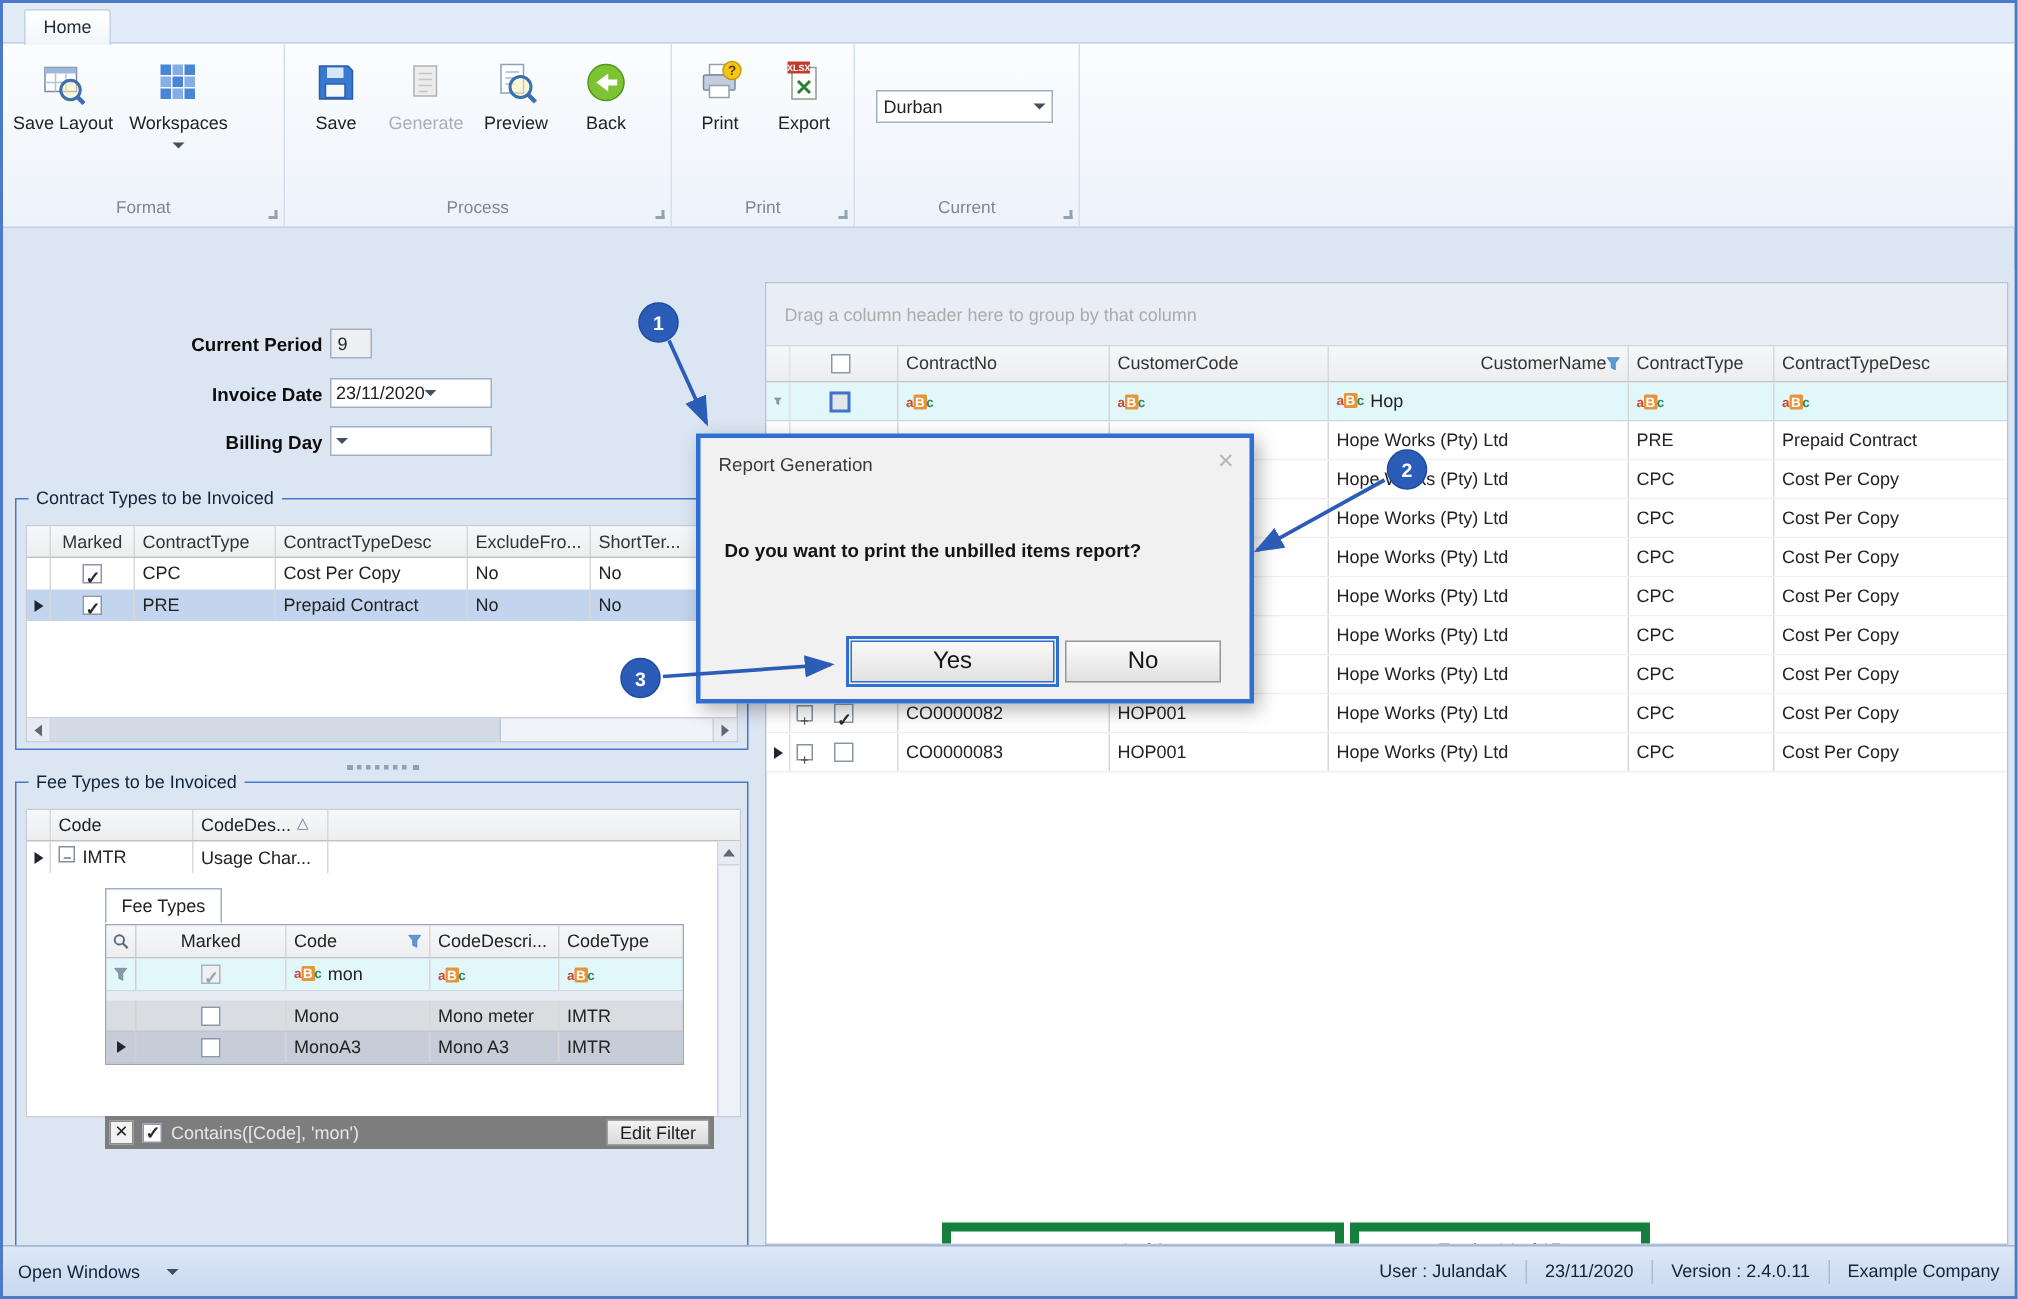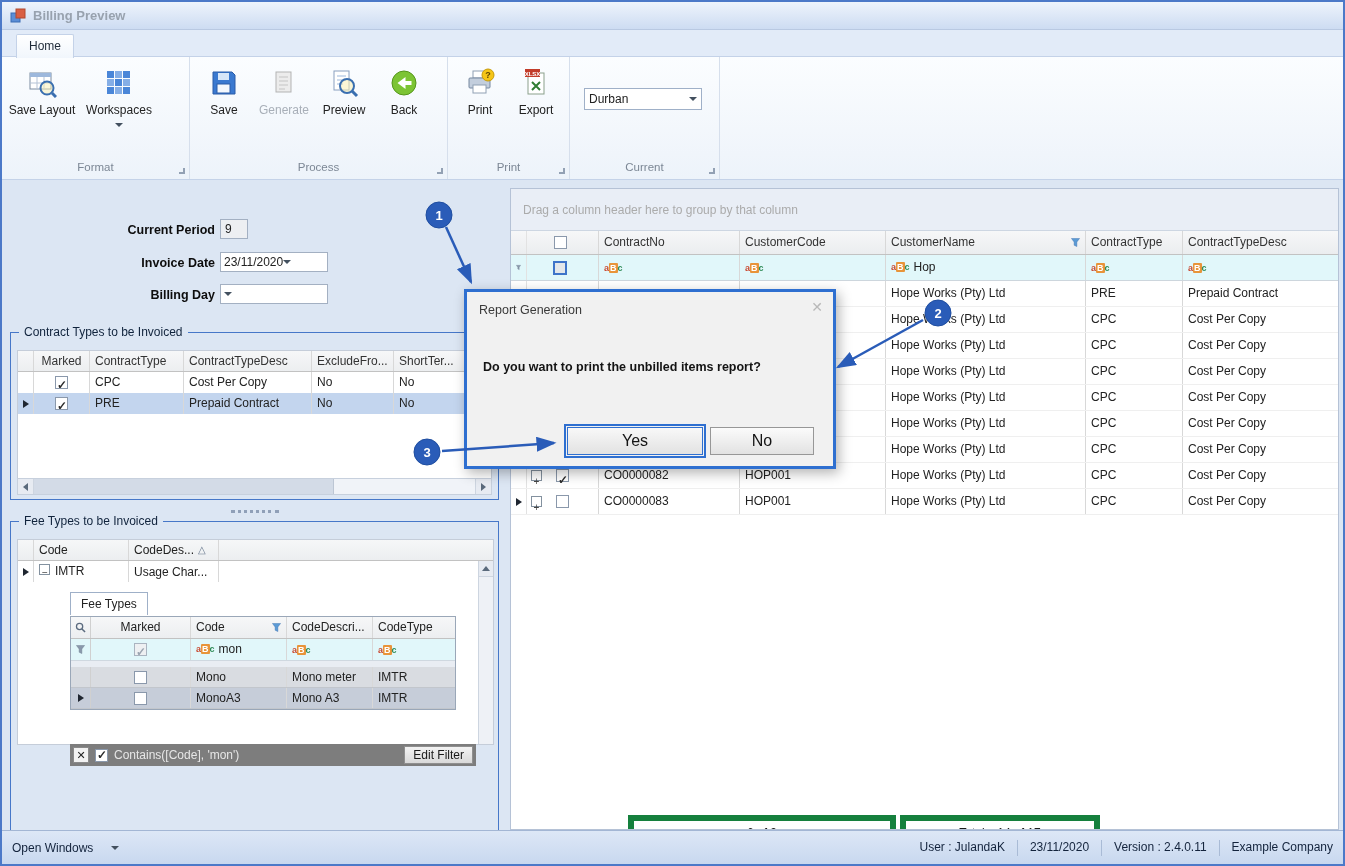--- a/index.html
+++ b/index.html
@@ -144,27 +144,20 @@
   .sb-right{margin-left:auto;display:flex;align-items:flex-start;gap:12px;}
   .sb-sep{width:1px;height:16px;background:#a9bbd6;}
 
   .overlay{position:absolute;left:0;top:0;z-index:60;pointer-events:none;}
 </style>
 </head>
 <body>
 
 <div class="window">
 
-  <div class="titlebar">
-    <svg width="16" height="16">
-      <rect x="1" y="5" width="9" height="9" fill="#5b8ed6" stroke="#3a6db4"></rect>
-      <rect x="6" y="1" width="9" height="9" fill="#d95f43" stroke="#b0492f"></rect>
-    </svg>
-    <span class="title-text">Billing Preview</span>
-  </div>
 
   <div class="tabstrip">
     <div class="tab-home">Home</div>
   </div>
 
   <div class="ribbon">
 
     <div class="rgroup" style="width:188px;">
       <div class="rg-body">
         <div class="rbtn" style="width:72px;">
@@ -456,21 +449,21 @@
       </div>
 
       <div class="rg-head">
         <div class="gcell rc-ind"></div>
         <div class="gcell rc-sel" style="justify-content:center;padding-left:0;">
             <span class="cb"></span>
           </div>
         <div class="gcell rc-no">ContractNo</div>
         <div class="gcell rc-code">CustomerCode</div>
         <div class="gcell rc-name">
-          <span style="flex:1;">CustomerName</span>
+          <span style="flex:1;text-align:right;">CustomerName</span>
           <svg width="9" height="9" viewBox="0 0 10 10">
             <path d="M0.5 0.5 h9 L6.5 4.5 v5 l-3 -1.5 v-3.5 z" fill="#5b9bd5" stroke="#3a6fb0" stroke-width="0.5"></path>
           </svg>
         </div>
         <div class="gcell rc-type">ContractType</div>
         <div class="gcell rc-desc">ContractTypeDesc</div>
       </div>
 
       <div class="rg-filter">
         <div class="gcell rc-ind" style="align-items:center;justify-content:center;">

